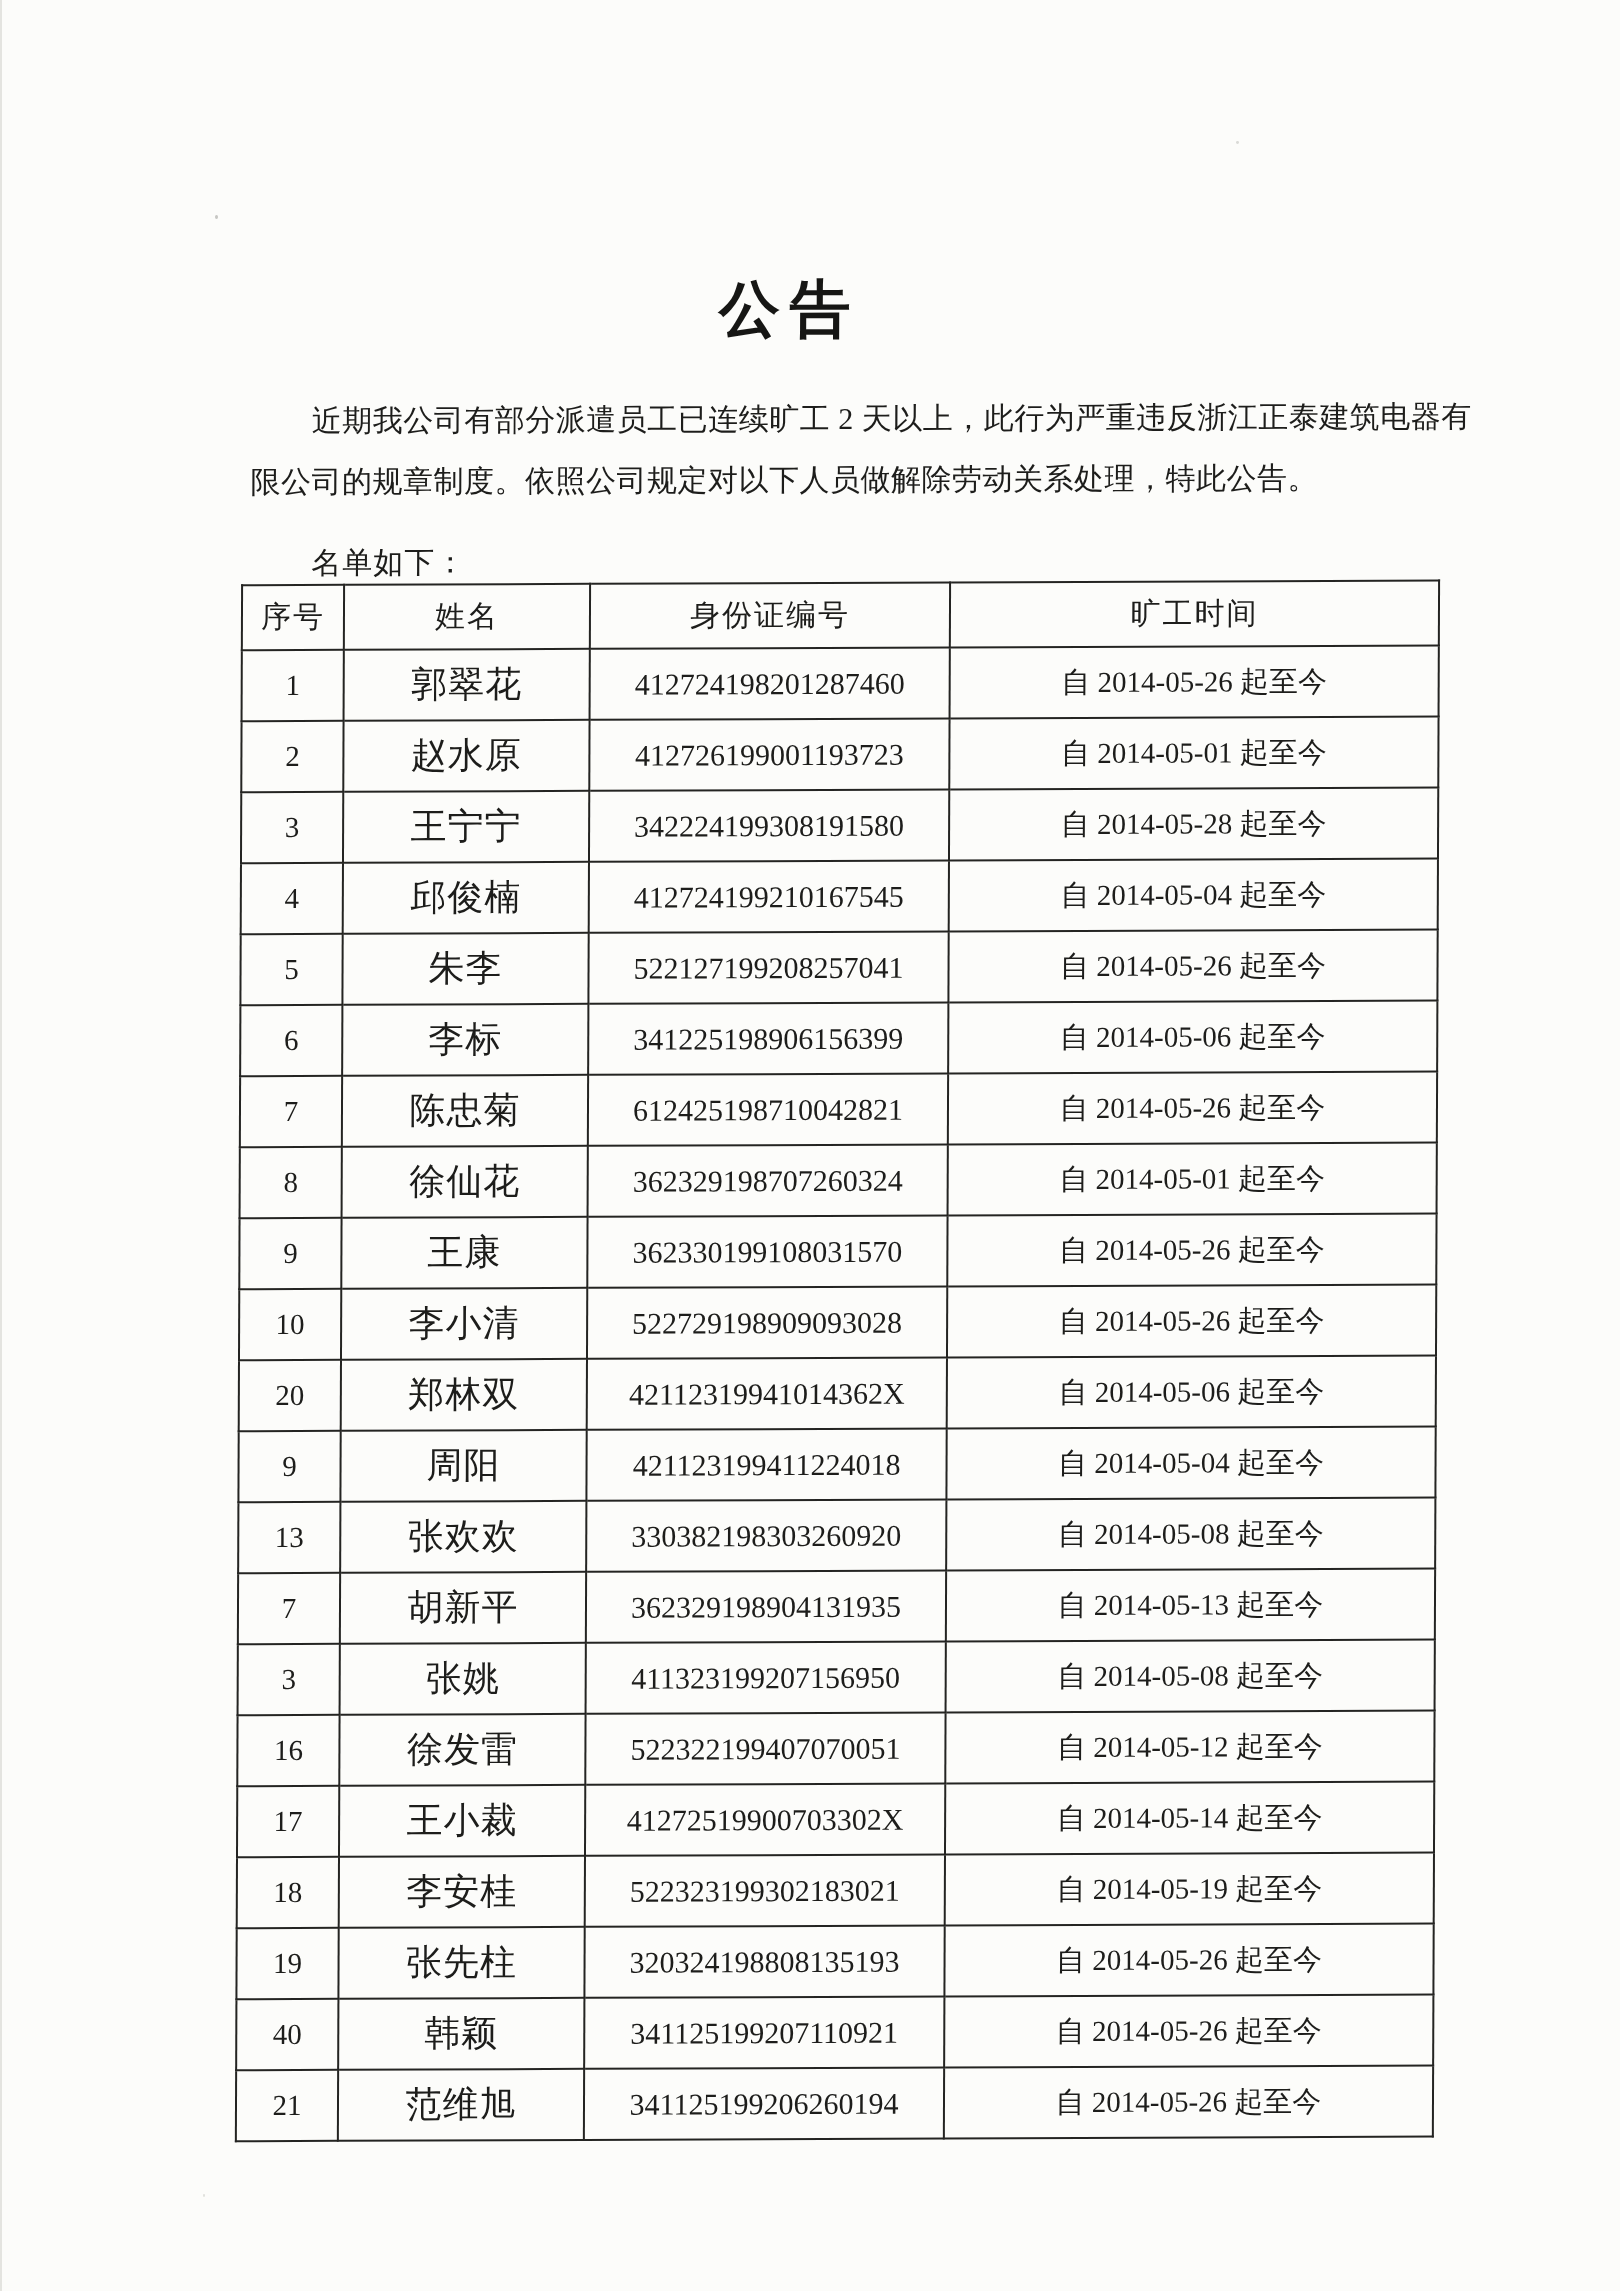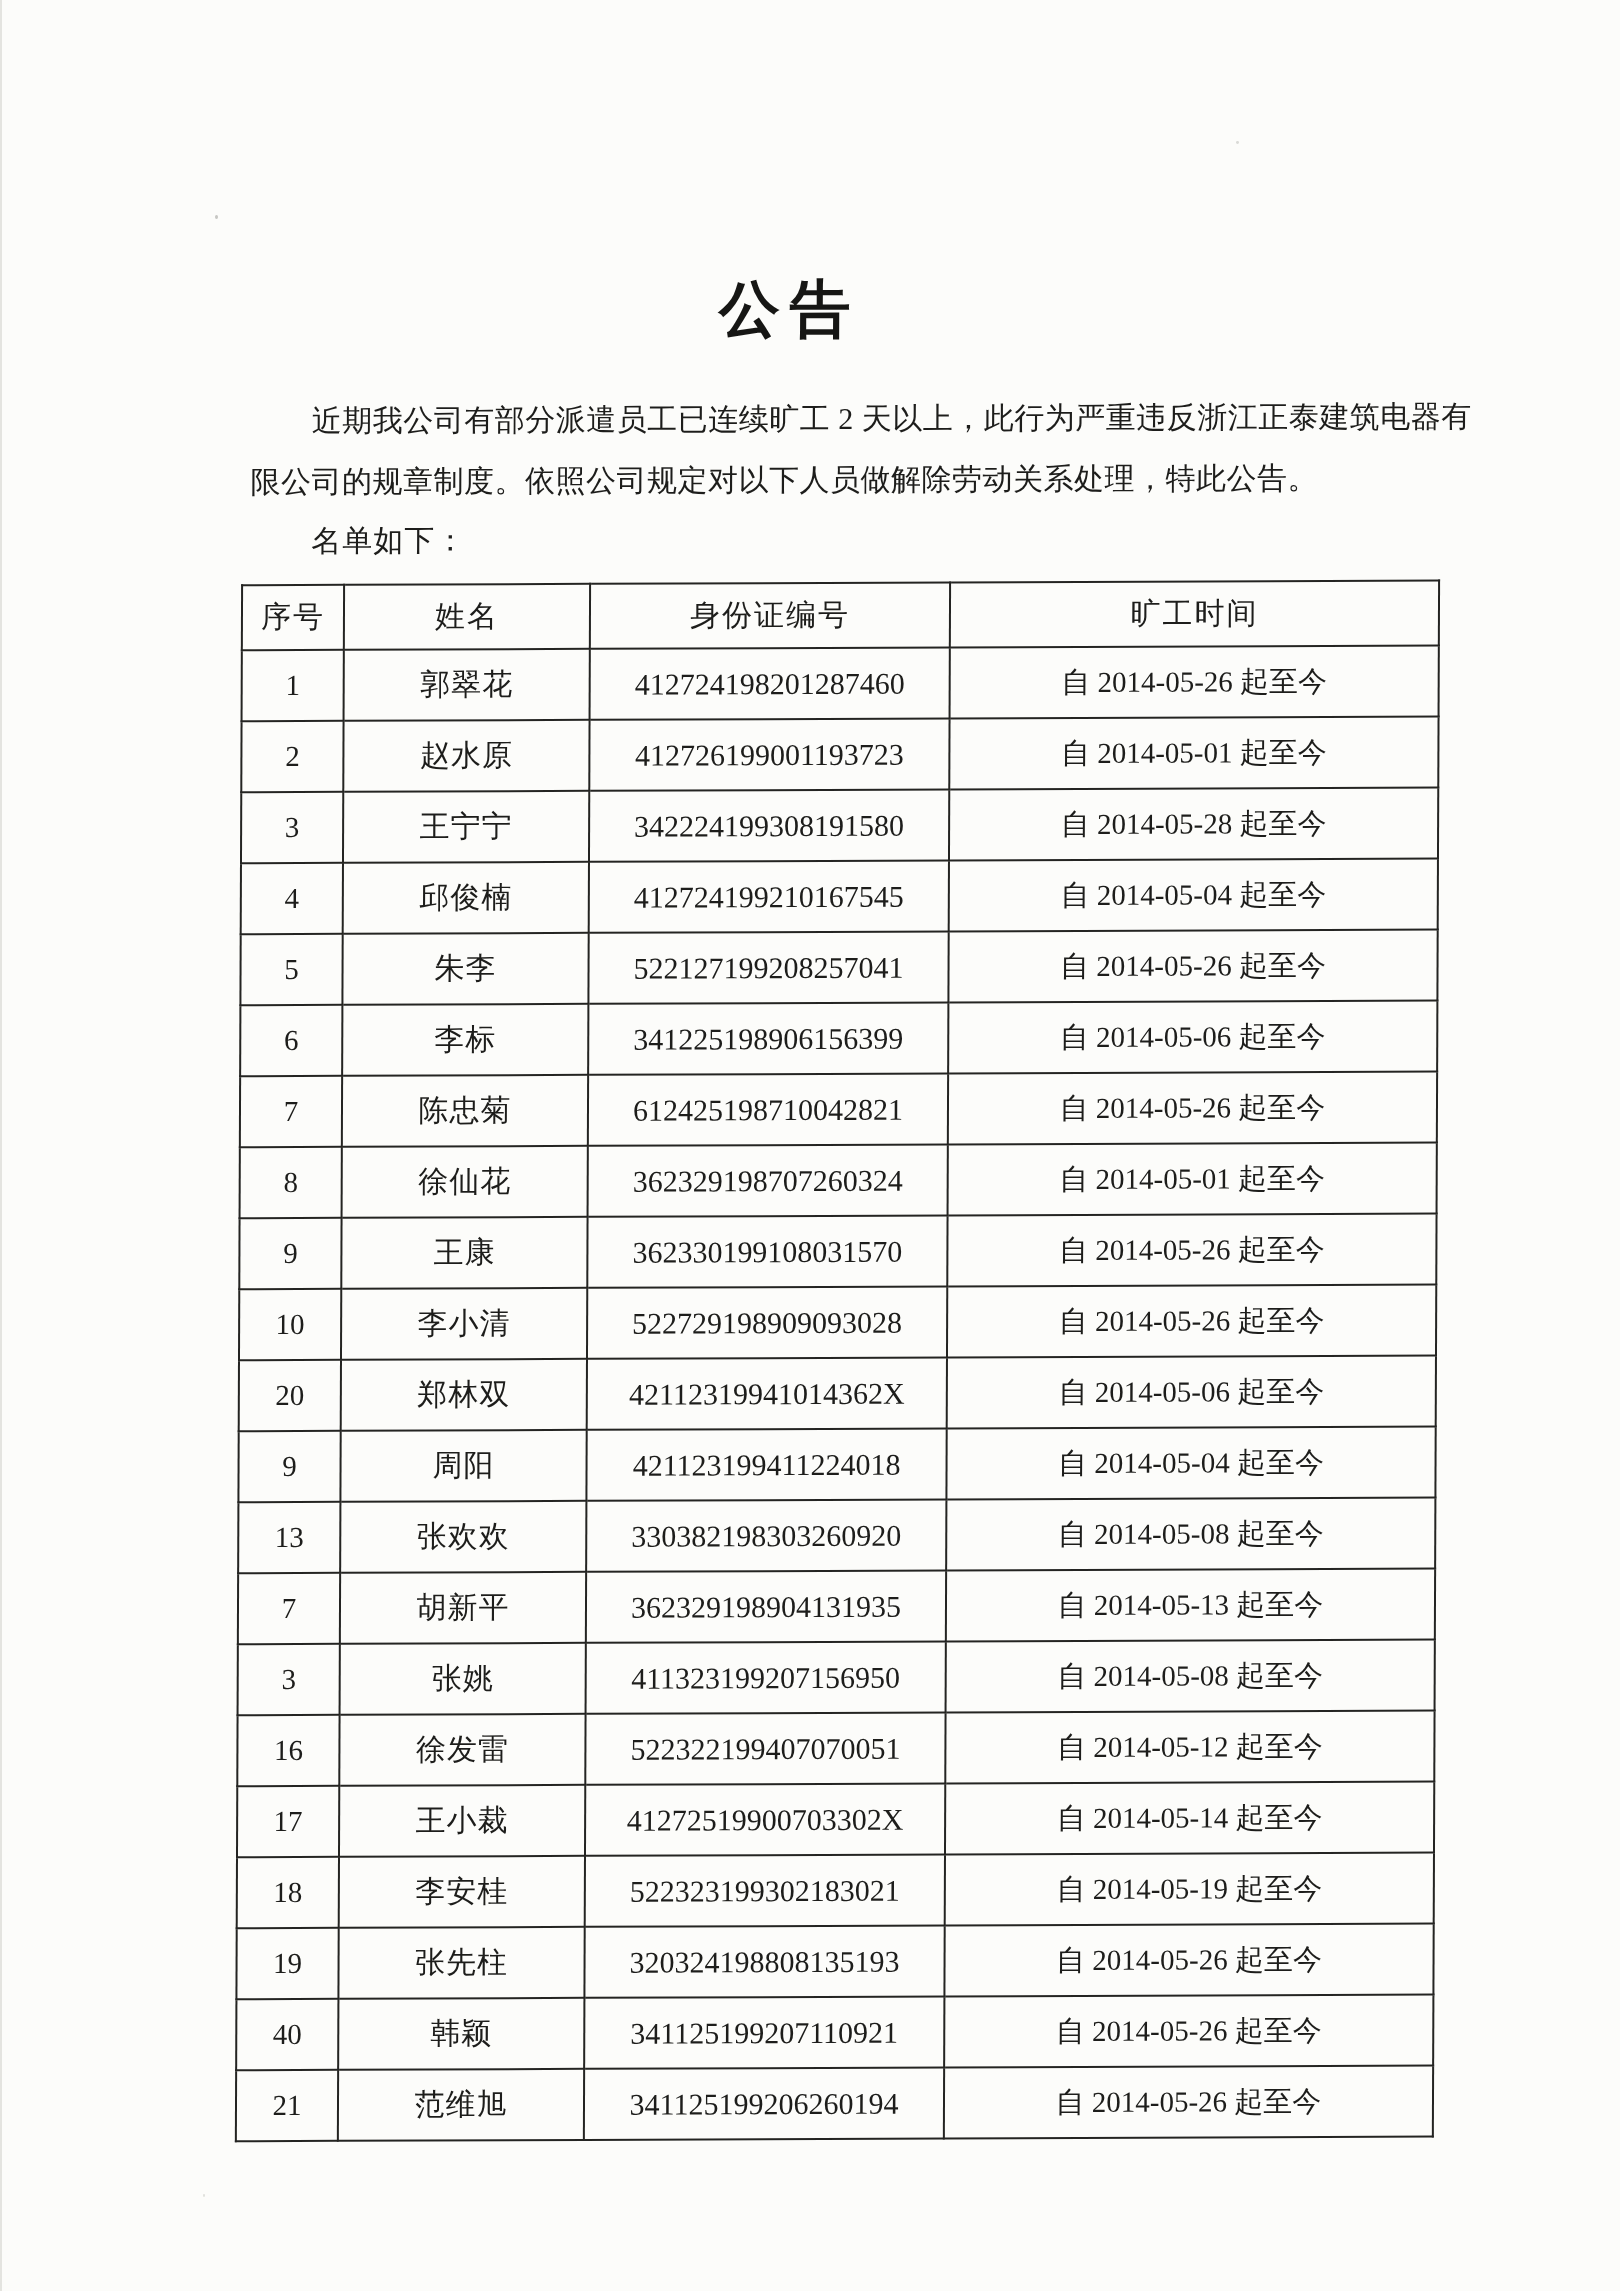--- a/index.html
+++ b/index.html
@@ -37,21 +37,21 @@
   }
   .intro {
     position: absolute; left: 250px; top: 388px;
     font-size: 30px; line-height: 61px;
     letter-spacing: 0.5px;
     white-space: nowrap;
   }
   .intro .line { white-space: nowrap; }
   .indent { text-indent: 61px; }
   .list-intro {
-    position: absolute; left: 250px; top: 508px;
+    position: absolute; left: 250px; top: 530px;
     font-size: 30px; line-height: 61px;
     letter-spacing: 1px;
     text-indent: 61px;
     white-space: nowrap;
   }
   table.roster {
     position: absolute; left: 241px; top: 582px;
     width: 1197px;
     border-collapse: collapse;
     table-layout: fixed;
@@ -63,21 +63,21 @@
     border-bottom-width: 2.9px;
     text-align: center;
     vertical-align: middle;
     padding: 0;
     font-weight: 400;
     color: #1d1d1b;
   }
   .roster thead th { height: 63px; font-size: 30px; letter-spacing: 2px; }
   .roster tbody td { height: 69px; }
   .roster td.c0 { font-size: 29px; }
-  .roster td.c1 { font-size: 30px; letter-spacing: 1px; }
+  .roster td.c1 { font-size: 36px; letter-spacing: 1px; }
   .roster td.c2 { font-size: 30px; letter-spacing: 0; }
   .roster td.c3 { font-size: 29px; }
   .speck {
     position: absolute; border-radius: 50%;
     background: #9a9a95;
   }
   .speck.s1 { left: 215px; top: 215px; width: 2.9px; height: 3.9px; opacity: .55; }
   .speck.s2 { left: 1236px; top: 141px; width: 2.9px; height: 2.9px; opacity: .35; }
   .speck.s3 { left: 203px; top: 2194px; width: 2px; height: 2.9px; opacity: .3; }
 </style>

